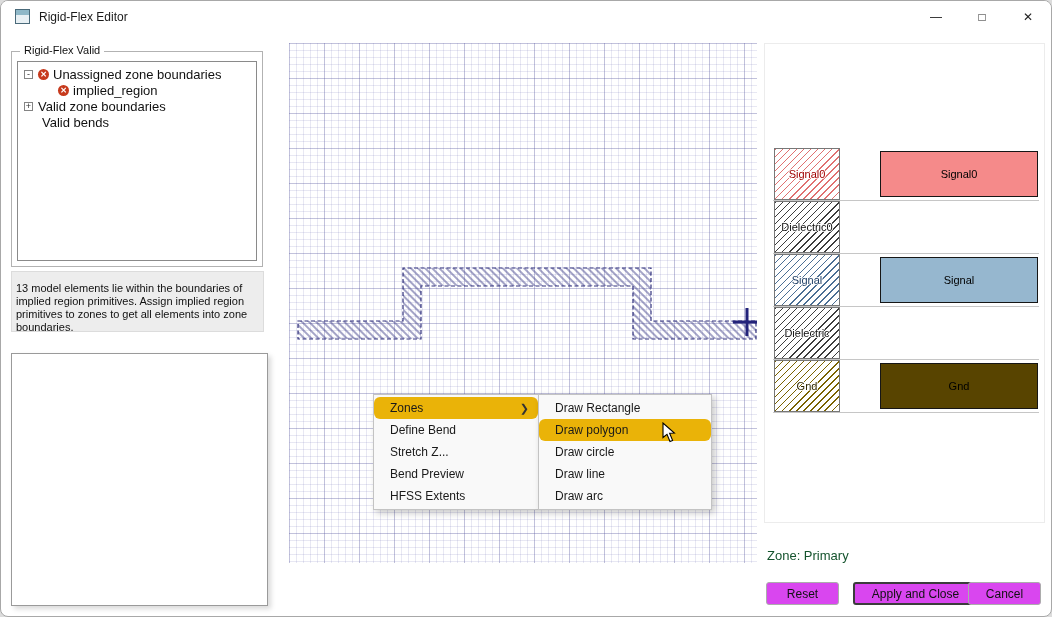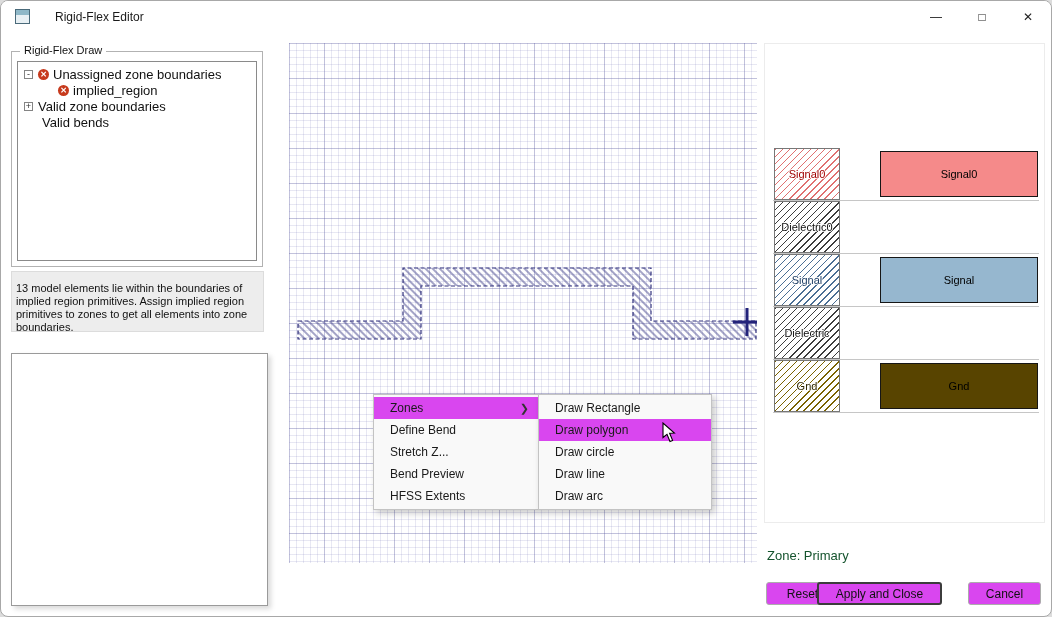--- a/index.html
+++ b/index.html
@@ -3,21 +3,21 @@
 <meta charset="utf-8">
 <style>
   * { margin:0; padding:0; box-sizing:border-box; }
   body { font-family:"Liberation Sans", sans-serif; background:#dcdcdc; }
   .window {
     position:relative; width:1052px; height:617px; background:#ffffff;
     border:1px solid #a8a8a8; border-radius:8px; overflow:hidden;
   }
   
   .titlebar { position:absolute; left:0; top:0; width:100%; height:31px;
-    display:flex; align-items:center; background:#ffffff;gap:16px; }
+    display:flex; align-items:center; background:#ffffff; }
   .app-icon { width:15px; height:15px; margin:0 9px 0 14px;
     border:1px solid #4a6a7a; background:linear-gradient(#8fb8c8 0 5px,#e8f0f4 5px); }
   .title-text { font-size:12px; color:#1a1a1a; }
   .win-controls { margin-left:auto; display:flex; height:100%; }
   .win-btn { width:46px; height:100%; display:flex; align-items:center; justify-content:center;
     font-size:12px; color:#222; }
   
   .groupbox { position:absolute; left:10px; top:50px; width:252px; height:216px;
     border:1px solid #b2b2b2; }
   .groupbox-label { position:absolute; top:-8px; left:8px; background:#fff;
@@ -52,21 +52,21 @@
       #ffffff;
   }
   .canvas svg { position:absolute; left:0; top:0; }
   
   .menu { position:absolute; background:#f9f9f9; border:1px solid #c3c3c3;
     box-shadow:3px 3px 7px rgba(0,0,0,0.22); padding:2px 0; z-index:20; }
   .menu-main { left:372px; top:393px; width:166px; }
   .menu-sub  { left:537px; top:393px; width:174px; }
   .menu-item { height:22px; line-height:22px; font-size:12px; color:#1a1a1a;
     padding:0 24px 0 16px; position:relative; white-space:nowrap; }
-  .menu-item.hl { background:#d946ef; }
+  .menu-item.hl { background:#eab308;border-radius:6px; }
   .submenu-arrow { position:absolute; right:9px; top:0; font-size:11px; color:#333; }
   .cursor-arrow { position:absolute; left:661px; top:421px; z-index:30; }
   
   .stack-panel { position:absolute; left:763px; top:42px; width:281px; height:480px;
     background:#fff; border:1px solid #ececec; }
   .stack-rows { position:absolute; left:8px; top:104px; width:266px;text-align:center; }
   .stack-row { position:relative; height:53px; border-bottom:1px solid #c6c6c6; }
   .swatch { position:absolute; left:1px; top:0; width:66px; height:100%;
     border:1px solid #777; background:#fff; display:flex; align-items:center; justify-content:center; }
   .swatch-label { font-size:11px;
@@ -74,40 +74,40 @@
   .bar { position:absolute; left:107px; top:3px; width:158px; height:46px;
     border:1px solid #161616; display:flex; align-items:center; justify-content:center;
     font-size:11px; color:#000; }
   .zone-label { position:absolute; left:766px; top:547px; font-size:13px; color:#14532d; }
   
   .btn { position:absolute; top:581px; height:23px; background:#d946ef;
     border:1px solid #acacac; border-radius:3px; font-size:12px; color:#111;
     display:flex; align-items:center; justify-content:center; }
   .btn.default { border:2px solid #3c3c3c; }
   .btn-reset  { left:765px; width:73px; }
-  .btn-apply  { left:816px; width:125px; }
+  .btn-apply  { left:852px; width:125px; }
   .btn-cancel { left:967px; width:73px; }
 </style>
 </head>
 <body>
 
 <div class="window">
 
   <div class="titlebar">
     <div class="app-icon"></div>
     <div class="title-text">Rigid-Flex Editor</div>
     <div class="win-controls">
       <div class="win-btn">—</div>
       <div class="win-btn">□</div>
       <div class="win-btn close">✕</div>
     </div>
   </div>
 
   <div class="groupbox">
-    <div class="groupbox-label">Rigid-Flex Draw</div>
+    <div class="groupbox-label">Rigid-Flex Valid</div>
     <div class="tree-box">
       <div class="tree-row l0">
         <span class="expand-box minus"></span>
         <span class="error-icon"></span>
         <span>Unassigned zone boundaries</span>
       </div>
       <div class="tree-row l1">
         <span class="error-icon"></span>
         <span>implied_region</span>
       </div>

